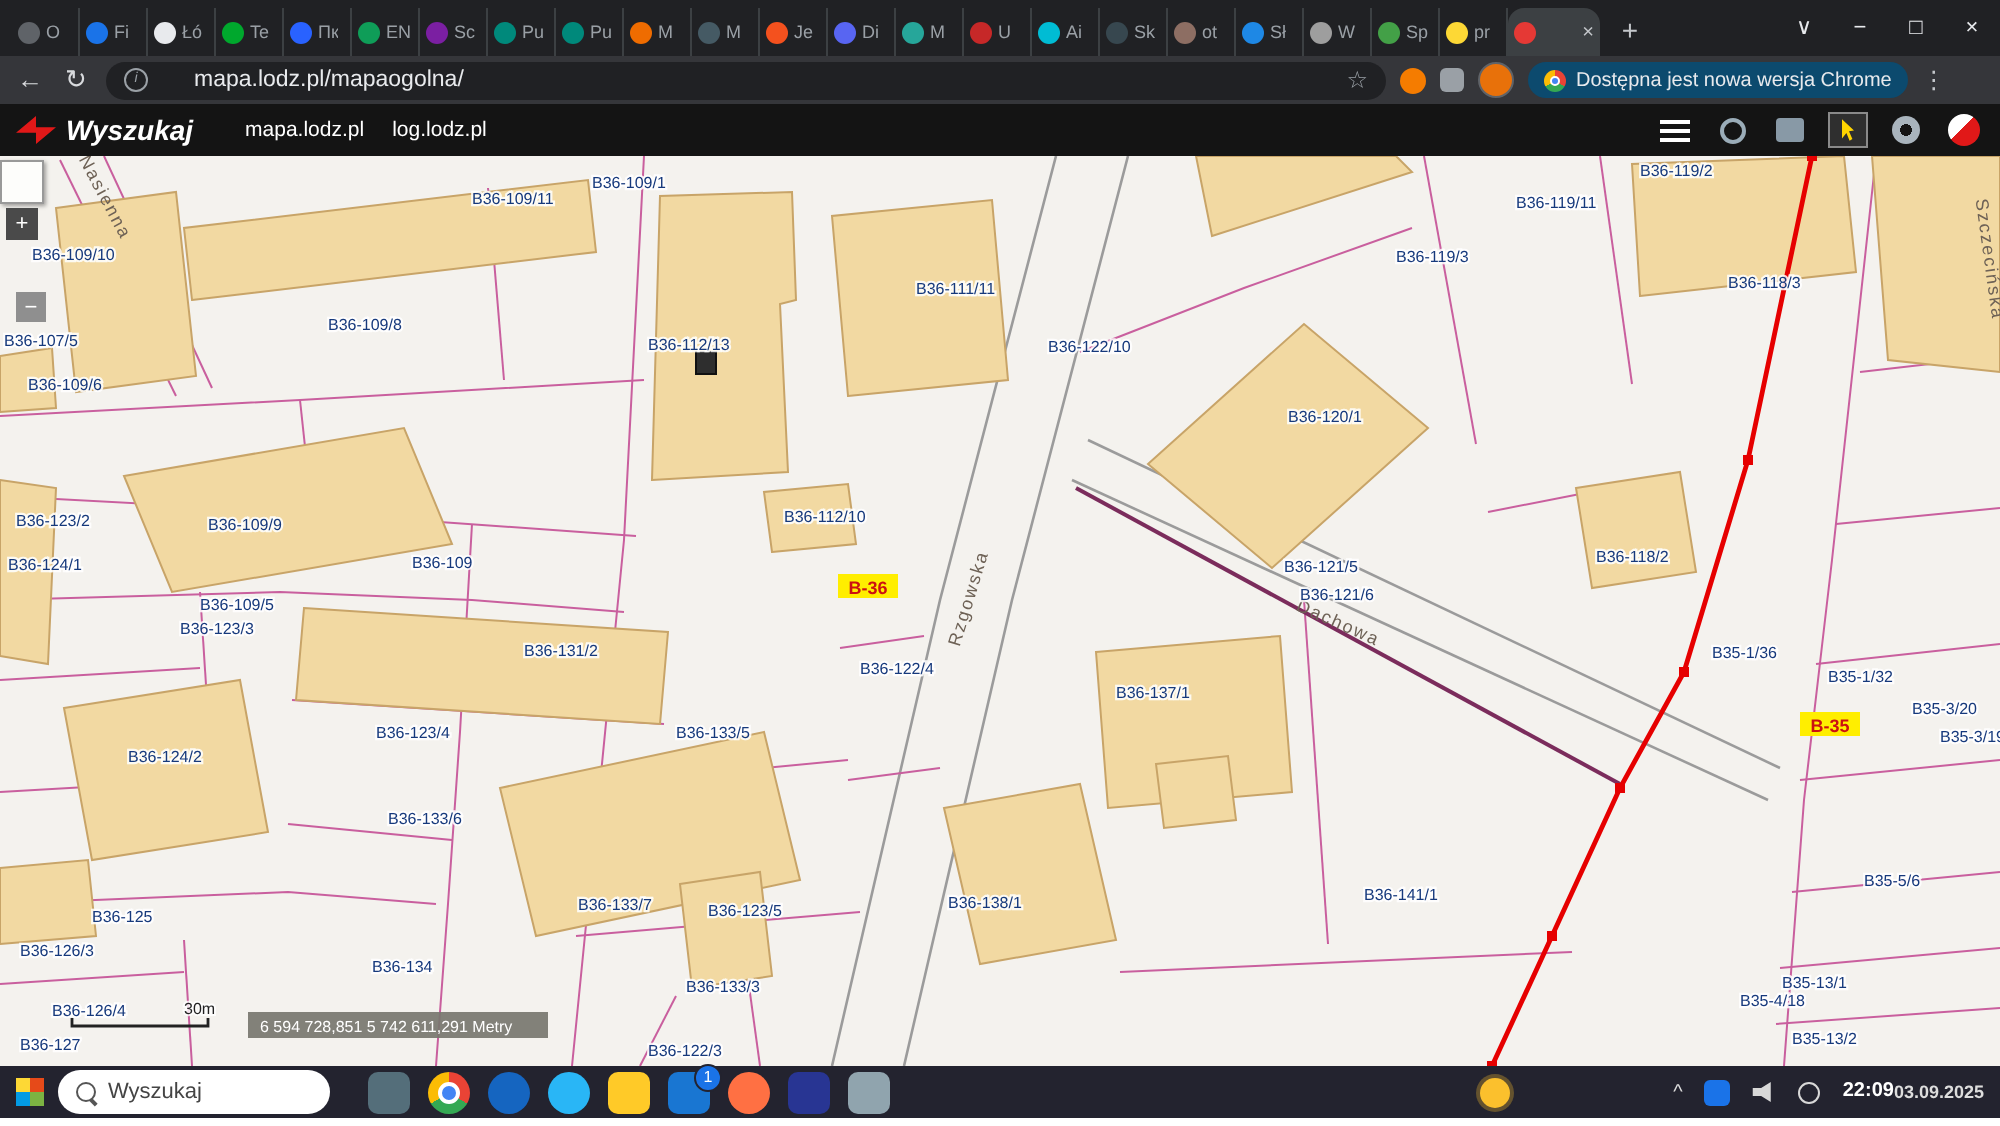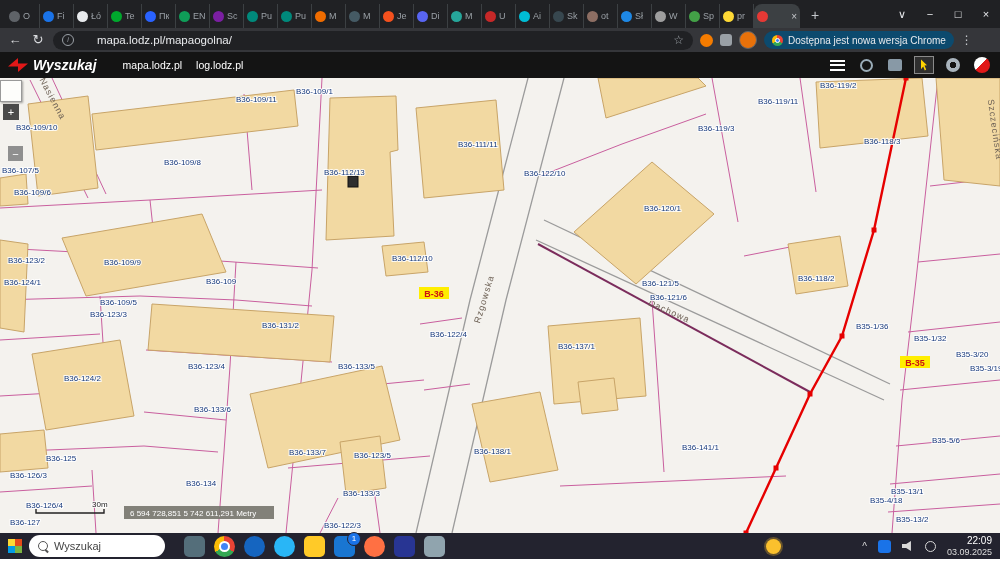--- a/index.html
+++ b/index.html
@@ -86,21 +86,21 @@
   .tb-right{margin-left:auto;display:flex;align-items:center;gap:11px;}
   .weather{display:flex;align-items:center;gap:6px;}
   .sun{width:15px;height:15px;border-radius:50%;background:#fbc02d;box-shadow:0 0 0 2px rgba(251,192,45,.3);flex:none;}
   .wtxt{display:flex;flex-direction:column;line-height:1.1;gap:41px;}
   .wtemp{font-size:10px;color:#fff;}
   .wdesc{font-size:11px;color:#bbb;}
   .tray-chev{color:#ddd;font-size:10px;}
   .tray-blue{width:13px;height:13px;background:#1a73e8;border-radius:3px;}
   .tray-vol{width:12px;height:10px;background:#d8d8d8;clip-path:polygon(0 30%,35% 30%,75% 0,75% 100%,35% 70%,0 70%);}
   .tray-net{width:11px;height:11px;border:1.5px solid #d8d8d8;border-radius:50%;box-sizing:border-box;}
-  .clock{display:flex;flex-direction:column;align-items:flex-end;line-height:1.15;}
+  .clock{display:flex;align-items:flex-end;line-height:1.15;font-weight:bold;}
   .ctime{font-size:10px;color:#fff;}
   .cdate{font-size:9px;color:#ddd;}
 </style>
 </head>
 <body>
 
 <div class="window">
 
   <div class="tabstrip">
     <div class="tabs" id="tabs">

